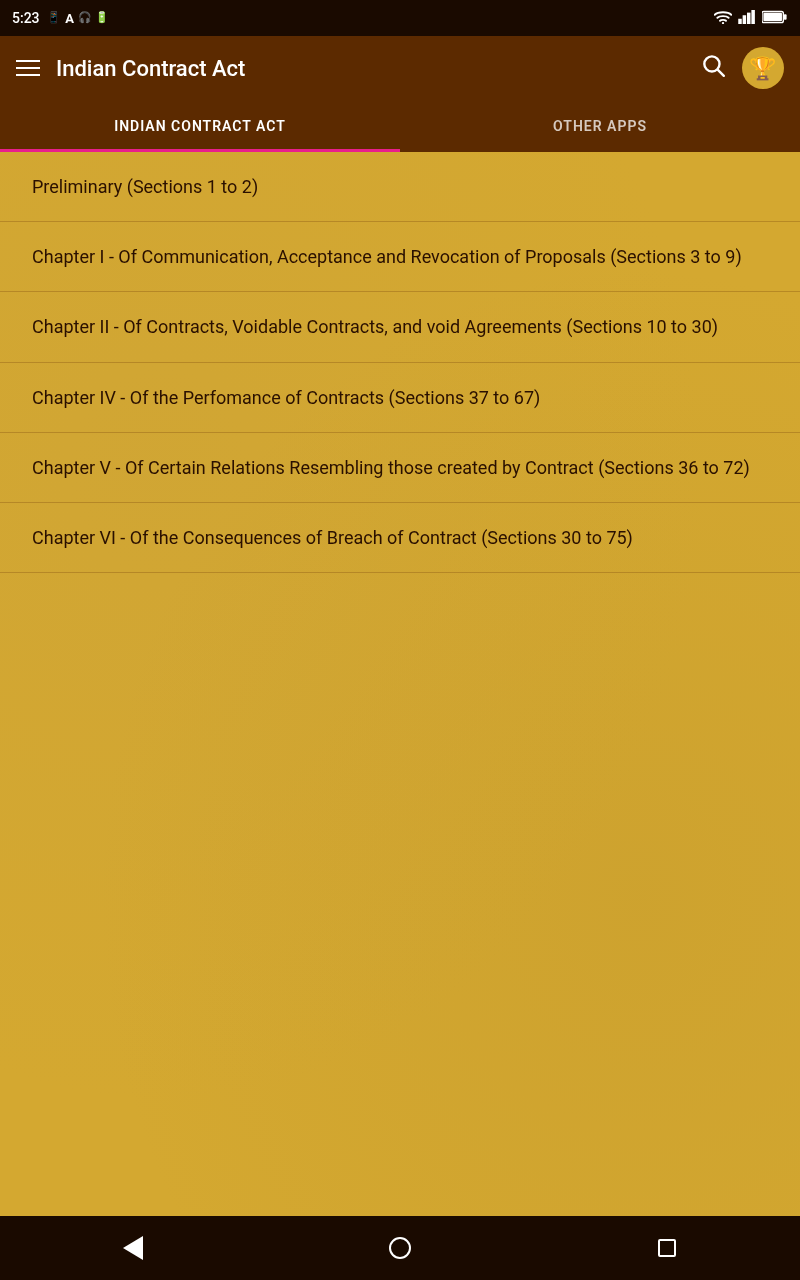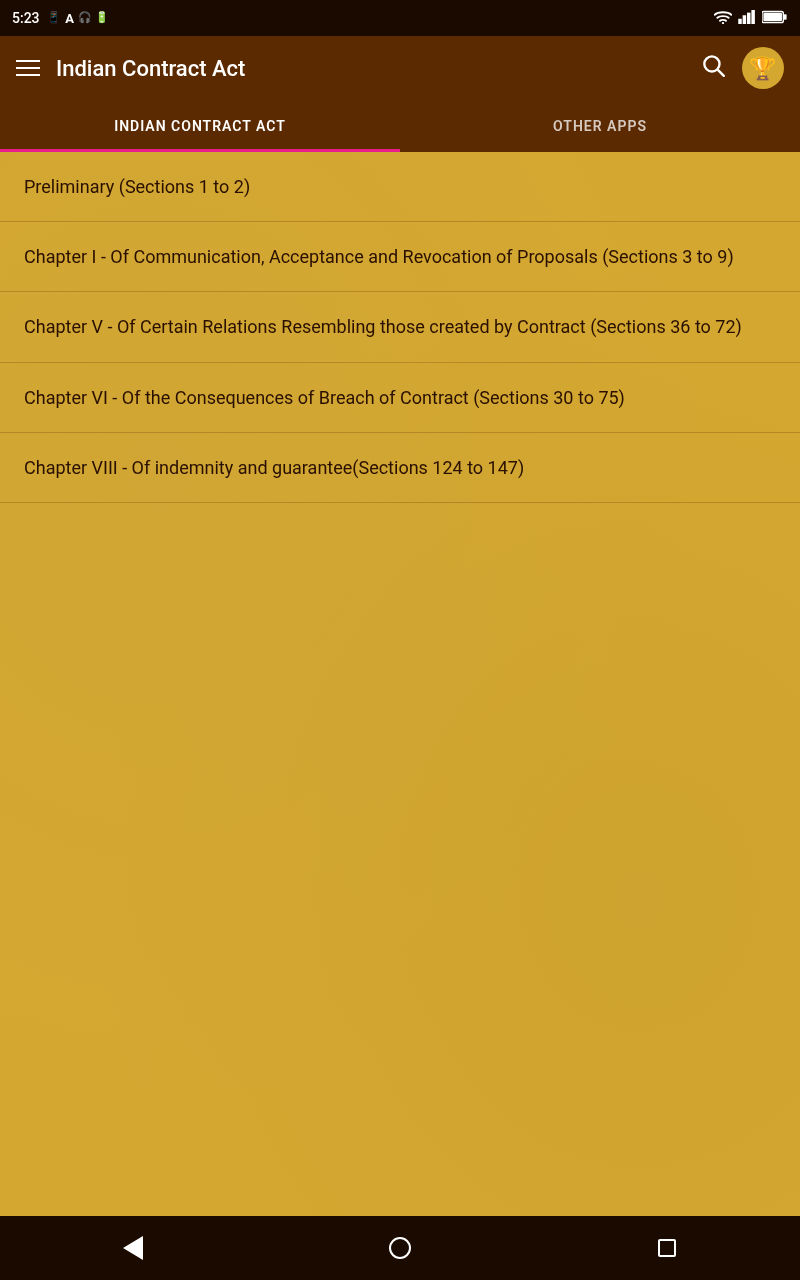--- a/index.html
+++ b/index.html
@@ -121,21 +121,21 @@
       background-image:
         radial-gradient(ellipse at 20% 30%, rgba(200,160,60,0.3) 0%, transparent 60%),
         radial-gradient(ellipse at 80% 70%, rgba(180,140,40,0.2) 0%, transparent 60%);
       background-color: #d4a830;
       background-size: cover;
       overflow-y: auto;
     }
 
     
     .list-item {
-      padding: 22px 24px;
+      padding: 22px 32px;
       border-bottom: 1px solid rgba(139, 90, 20, 0.4);
       color: #2a1000;
       font-size: 18px;
       line-height: 1.4;
       cursor: pointer;
       background: transparent;
     }
 
     
     .bottom-nav {
@@ -247,23 +247,24 @@
     <span>INDIAN CONTRACT ACT</span>
   </div>
   <div class="tab">
     <span>OTHER APPS</span>
   </div>
 </div>
 
 <div class="content" id="chapter-list">
 <div class="list-item">Preliminary (Sections 1 to 2)</div>
     <div class="list-item">Chapter I - Of Communication, Acceptance and Revocation of Proposals (Sections 3 to 9)</div>
+    <div class="list-item">Chapter II - Of Contracts, Voidable Contracts, and void Agreements (Sections 10 to 30)</div>
+    <div class="list-item">Chapter IV - Of the Perfomance of Contracts (Sections 37 to 67)</div>
     <div class="list-item">Chapter V - Of Certain Relations Resembling those created by Contract (Sections 36 to 72)</div>
     <div class="list-item">Chapter VI - Of the Consequences of Breach of Contract (Sections 30 to 75)</div>
-    <div class="list-item">Chapter VIII - Of indemnity and guarantee(Sections 124 to 147)</div>
   </div>
 
 <div class="bottom-nav">
   <div class="nav-btn">
     <div class="nav-back"></div>
   </div>
   <div class="nav-btn">
     <div class="nav-home"></div>
   </div>
   <div class="nav-btn">

